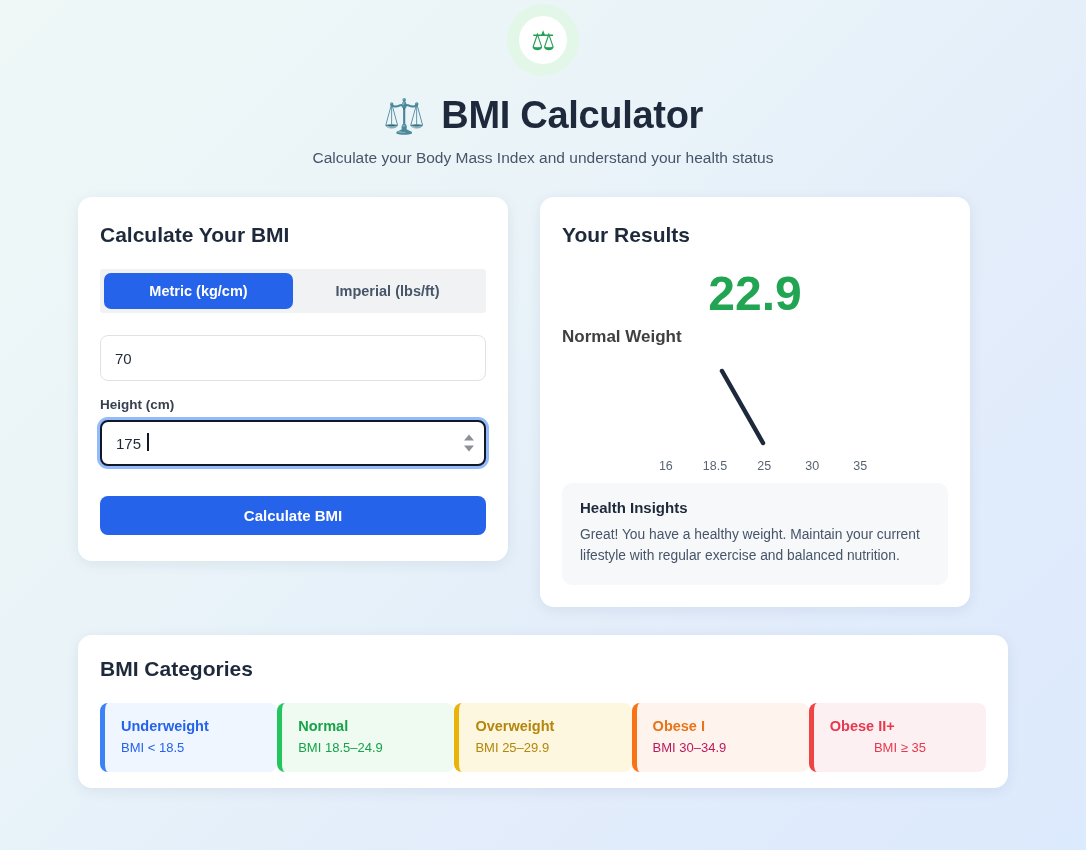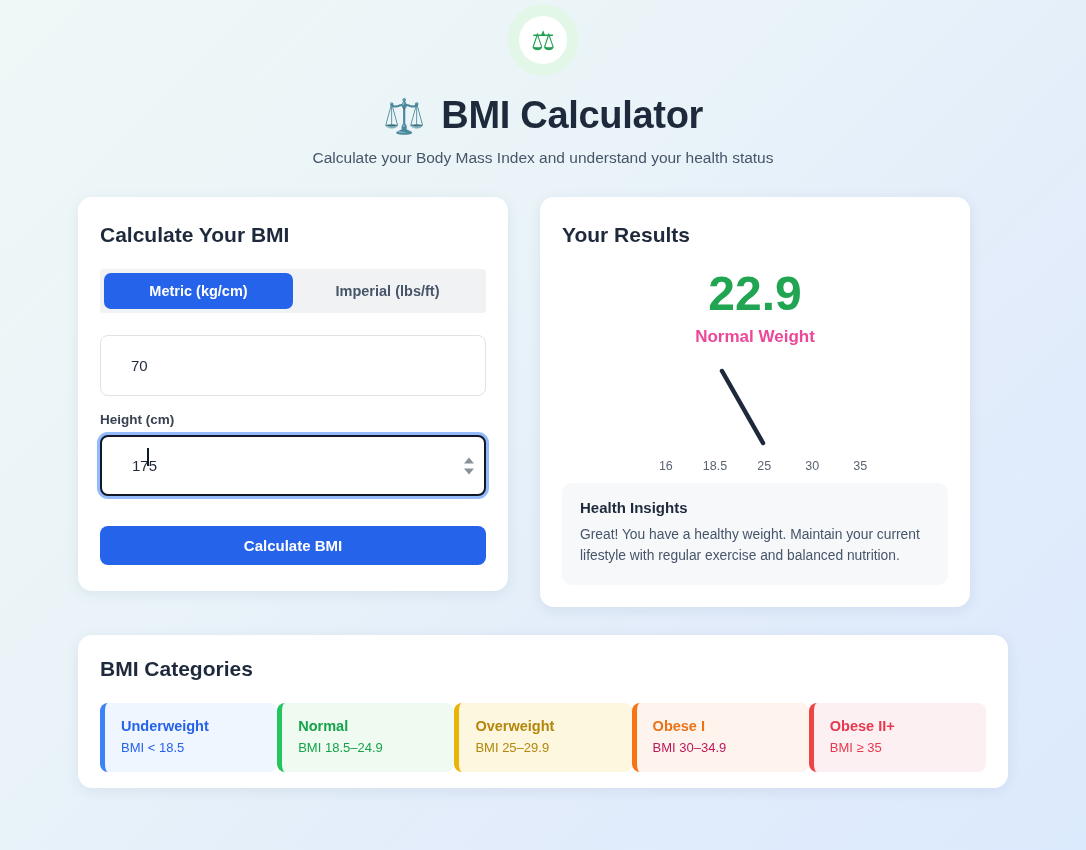--- a/index.html
+++ b/index.html
@@ -136,24 +136,24 @@
   .field-label {
     display: block;
     font-size: 13.5px;
     font-weight: bold;
     color: #374151;
     margin-bottom: 8px;
   }
 
   .field-input {
     width: 100%;
-    height: 61px;
+    height: 46px;
     border: 1px solid #dfe3e8;
     border-radius: 8px;
-    padding: 0 30px;
+    padding: 0 14px;
     font-size: 15px;
     font-family: inherit;
     color: #1f2937;
     background: #ffffff;
     outline: none;
   }
 
   .field-block { margin-bottom: 16px; }
 
   .field-wrap { position: relative; }
@@ -209,24 +209,23 @@
   .bmi-value {
     text-align: center;
     font-size: 48px;
     font-weight: bold;
     color: #21a553;
     line-height: 1.05;
     margin-top: 16px;
   }
 
   .bmi-category {
-    text-align: center;
     font-size: 17px;
     font-weight: bold;
-    color: #ec4899;
+    color: #404040;
     margin-top: 8px;
   }
 
   .gauge {
     position: relative;
     height: 118px;
     margin-top: 12px;
   }
 
   .gauge svg { display: block; margin: 0 auto; }
@@ -384,16 +383,16 @@
     <div class="cat-item" style="border-left-color: rgb(234, 179, 8); background: rgb(253, 247, 224);">
       <div class="cat-name" style="color: rgb(180, 134, 11);">Overweight</div>
       <div class="cat-range" style="color: rgb(180, 134, 11);">BMI 25–29.9</div>
     </div>
     <div class="cat-item" style="border-left-color: rgb(249, 115, 22); background: rgb(254, 244, 237);">
       <div class="cat-name" style="color: rgb(234, 115, 23);">Obese I</div>
       <div class="cat-range" style="color: #be185d;">BMI 30–34.9</div>
     </div>
     <div class="cat-item" style="border-left-color: rgb(239, 68, 68); background: rgb(253, 240, 242);">
       <div class="cat-name" style="color: rgb(232, 56, 79);">Obese II+</div>
-      <div class="cat-range" style="color: rgb(232, 56, 79);">BMI ≥ 35</div>
+      <div class="cat-range" style="color: rgb(232, 56, 79); text-align: center;">BMI ≥ 35</div>
     </div>
   </div>
 </div>
 
 </body></html>

